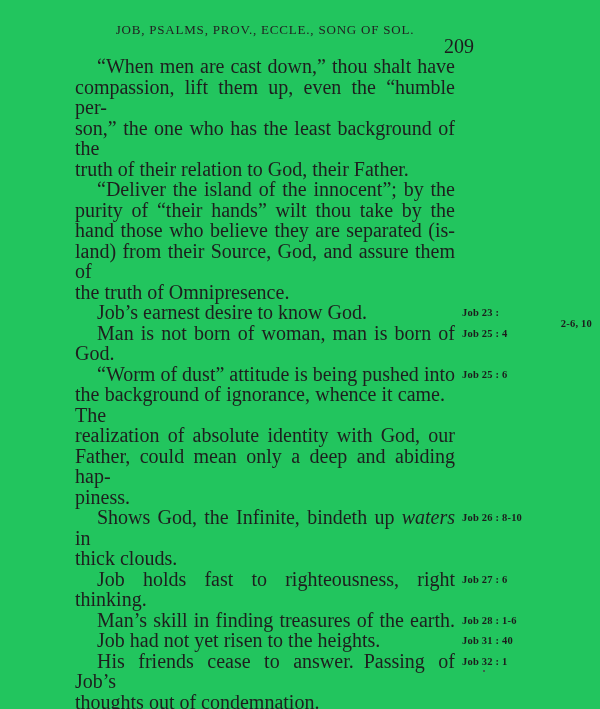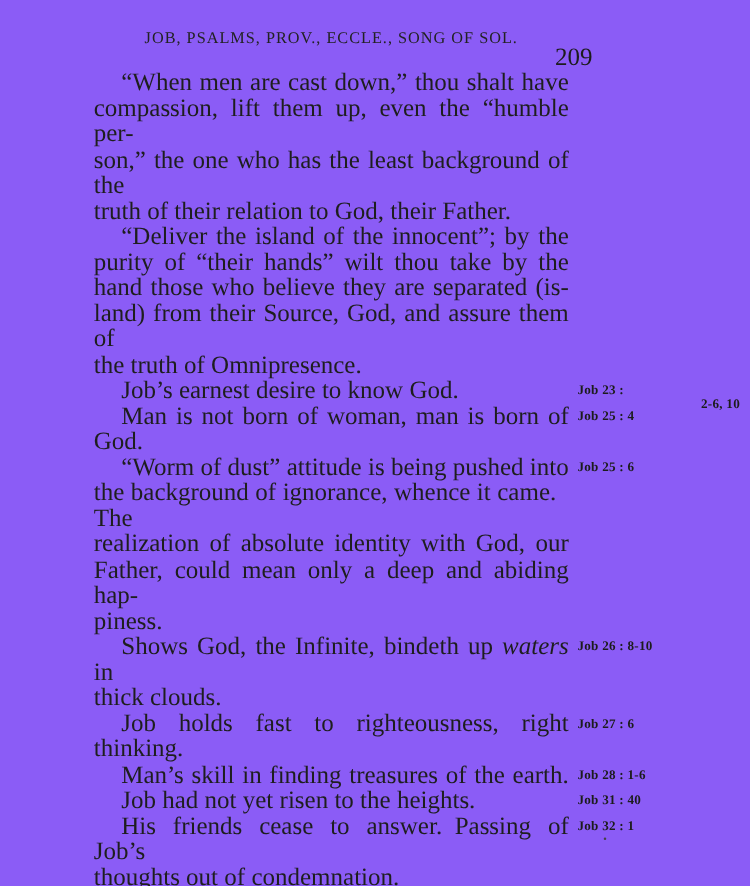--- a/index.html
+++ b/index.html
@@ -1,19 +1,19 @@
 <!DOCTYPE html>
 <html><head>
 <meta charset="utf-8">
 <style>
   html,body { margin:0; padding:0; }
   .page {
     position:relative;
     width:600px; height:709px;
-    background:#8b5cf6;
+    background:#22c55e;
     color:#1e1e1e;
     font-family:"Liberation Serif","DejaVu Serif",serif;
     overflow:hidden;
   }
   .running-title {
     position:absolute; top:22px; left:75px; width:380px;
     text-align:center;
     font-size:13px; letter-spacing:0.8px;
     white-space:nowrap;
     color:#222;

